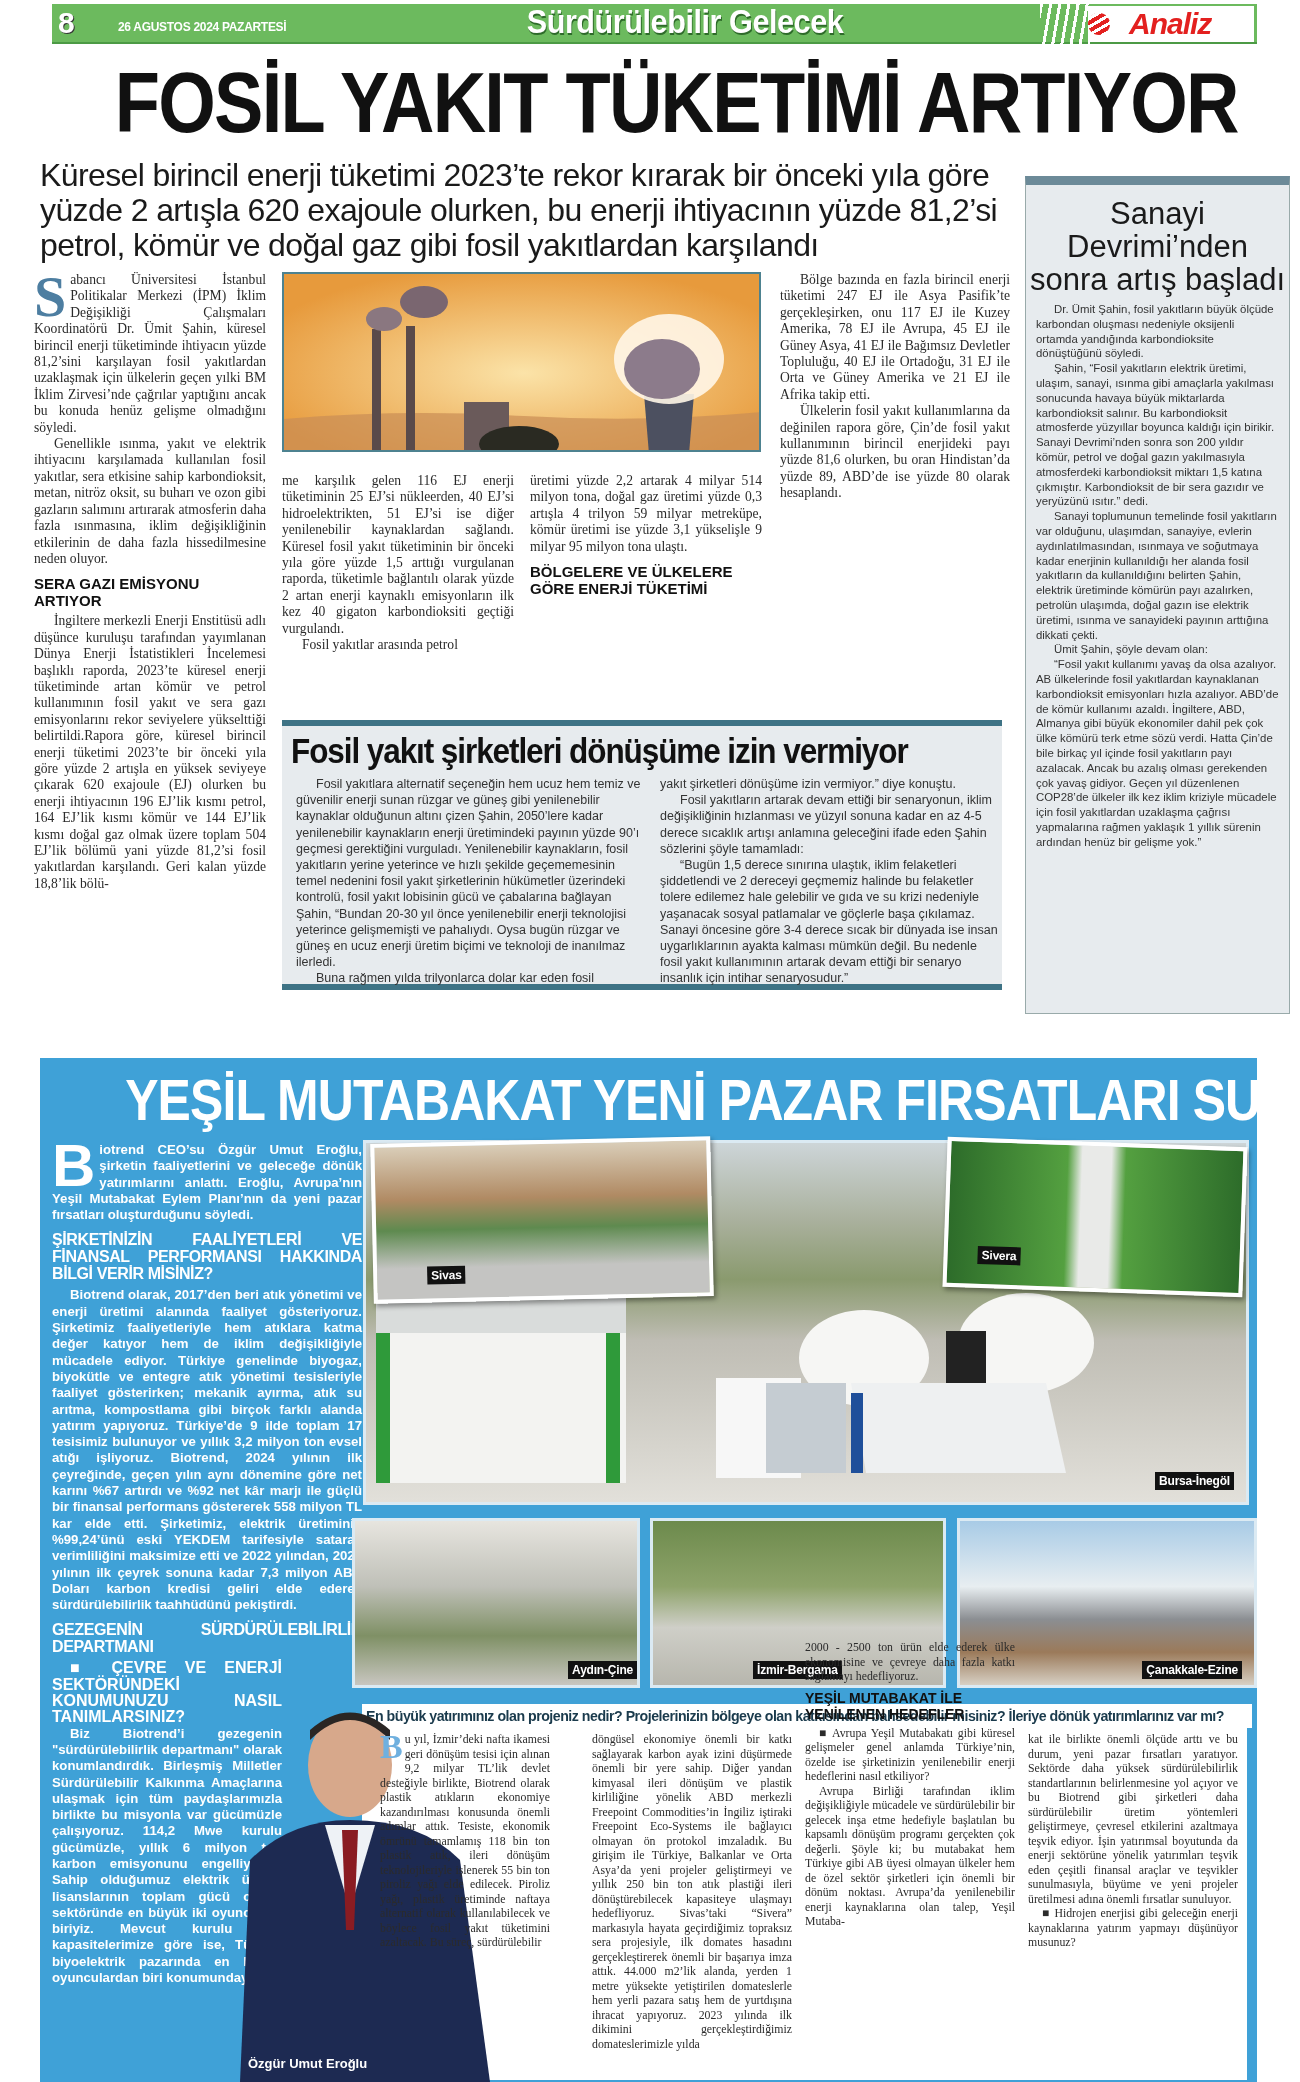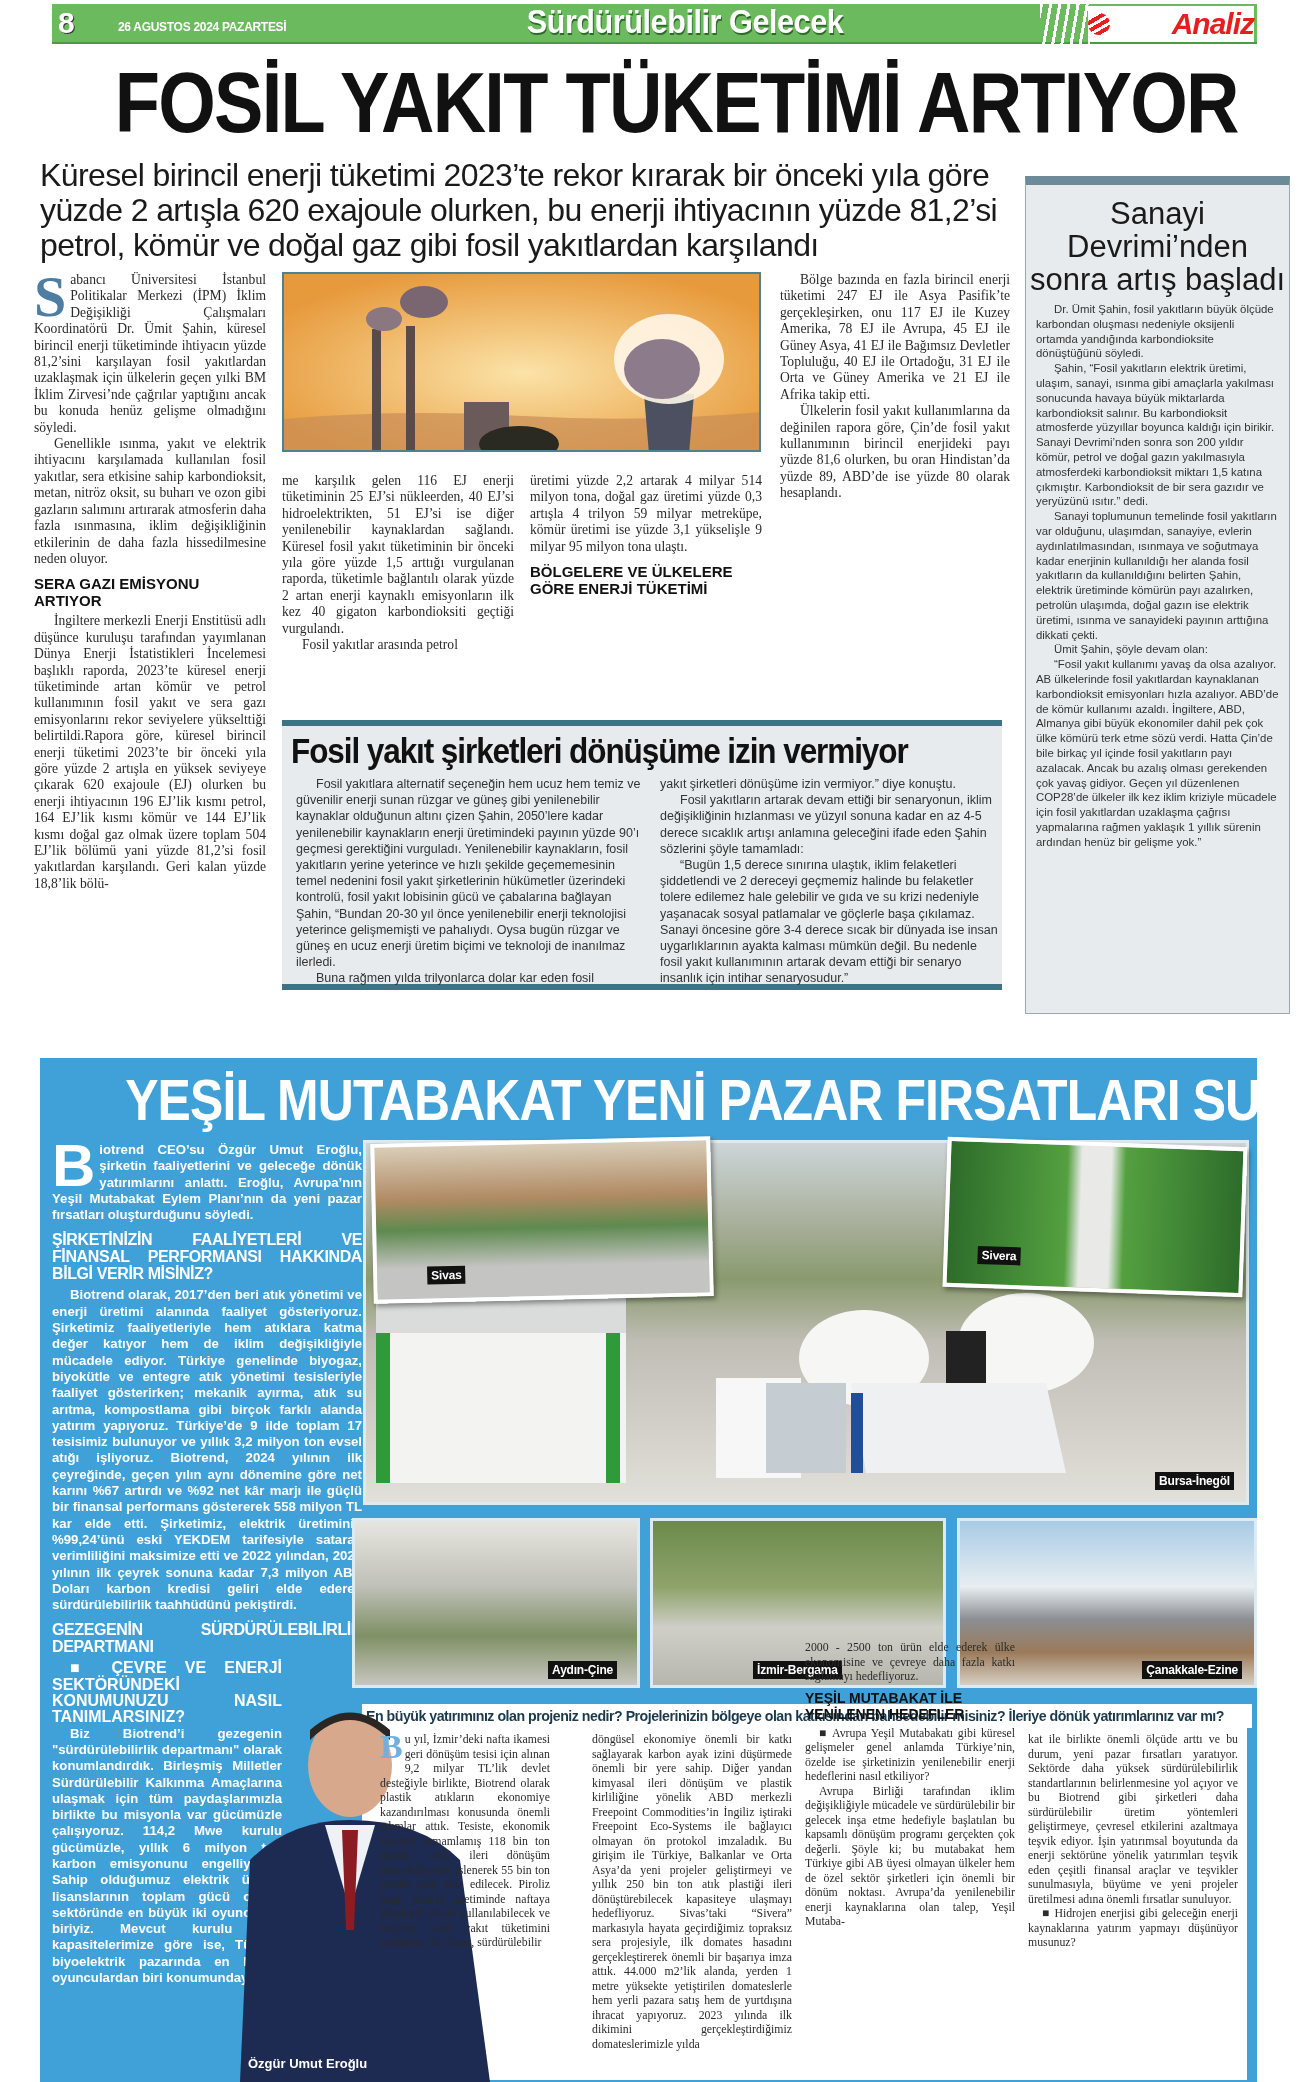--- a/index.html
+++ b/index.html
@@ -4,21 +4,21 @@
 <style>
 *{box-sizing:border-box;margin:0;padding:0}
 body{width:1300px;height:2082px;background:#fff;position:relative;overflow:hidden;font-family:"Liberation Serif",serif;color:#222}
 .abs{position:absolute}
 
 #topbar{left:52px;top:4px;width:1205px;height:40px;background:#6cba5e;border-bottom:2px solid #4c9a45}
 #pagenum{left:58px;top:6px;font:bold 30px "Liberation Sans",sans-serif;color:#fff;text-shadow:1px 1px 0 #333}
 #pagedate{left:118px;top:20px;font:bold 12px "Liberation Sans",sans-serif;color:#fff;letter-spacing:-0.3px}
 #section{left:470px;top:2px;width:430px;text-align:center;font:bold 34px "Liberation Sans",sans-serif;color:#fff;text-shadow:1px 2px 0 #2e6b2a;letter-spacing:-0.5px;transform:scaleX(.9)}
 #stripes{left:1040px;top:4px;width:50px;height:40px;background:repeating-linear-gradient(100deg,#fff 0 3px,transparent 3px 9px)}
-#logo{left:1088px;top:6px;width:166px;height:36px;background:#fff;display:flex;align-items:center;justify-content:space-between;gap:4px}
+#logo{left:1088px;top:6px;width:166px;height:36px;background:#fff;display:flex;align-items:center;justify-content:flex-start;gap:19px}
 #logo .mark{width:22px;height:22px;border-radius:50%;background:repeating-linear-gradient(150deg,#e3201f 0 4px,#fff 4px 7px)}
 #logo .txt{font:bold italic 30px "Liberation Sans",sans-serif;color:#e3201f;letter-spacing:-1px}
 
 #headline{left:28px;top:52px;width:1240px;text-align:center;font:900 86px "Liberation Sans",sans-serif;color:#111;letter-spacing:-2px;transform:scaleX(.86);transform-origin:center;line-height:100px;white-space:nowrap}
 #deck{left:40px;top:158px;width:985px;font:32px "Liberation Sans",sans-serif;line-height:35px;color:#1a1a1a;letter-spacing:-0.6px}
 .col{font-size:13.6px;line-height:16.4px;text-align:justify;color:#2a2a2a}
 .col p{text-indent:20px}
 .col p.noind{text-indent:0}
 .dropS{float:left;font:bold 58px "Liberation Serif",serif;color:#4d7ea1;line-height:46px;margin:2px 4px 0 0}
 .subh{font:bold 15px "Liberation Sans",sans-serif;color:#111;line-height:17px;margin:8px 0 4px;text-align:left;text-indent:0}
@@ -180,21 +180,21 @@
   </svg>
   <span class="lbl" style="right:12px;bottom:12px">Bursa-İnegöl</span>
 </div>
 <div id="insetSivas" class="abs inset">
   <span class="lbl" style="left:50px;bottom:14px">Sivas</span>
 </div>
 <div id="insetSivera" class="abs inset">
   <span class="lbl" style="left:30px;bottom:20px">Sivera</span>
 </div>
 <div id="ph1" class="sph">
-  <span class="lbl" style="right:20px;bottom:6px">Aydın-Çine</span>
+  <span class="lbl" style="right:0;bottom:6px">Aydın-Çine</span>
 </div>
 <div id="ph2" class="sph">
   <span class="lbl" style="left:100px;bottom:6px">İzmir-Bergama</span>
 </div>
 <div id="ph3" class="sph">
   <span class="lbl" style="right:12px;bottom:6px">Çanakkale-Ezine</span>
 </div>
 
 <div id="qbar" class="abs">En büyük yatırımınız olan projeniz nedir? Projelerinizin bölgeye olan katkısından bahsedebilir misiniz? İleriye dönük yatırımlarınız var mı?</div>
 <div id="bottomtext" class="abs"></div>

